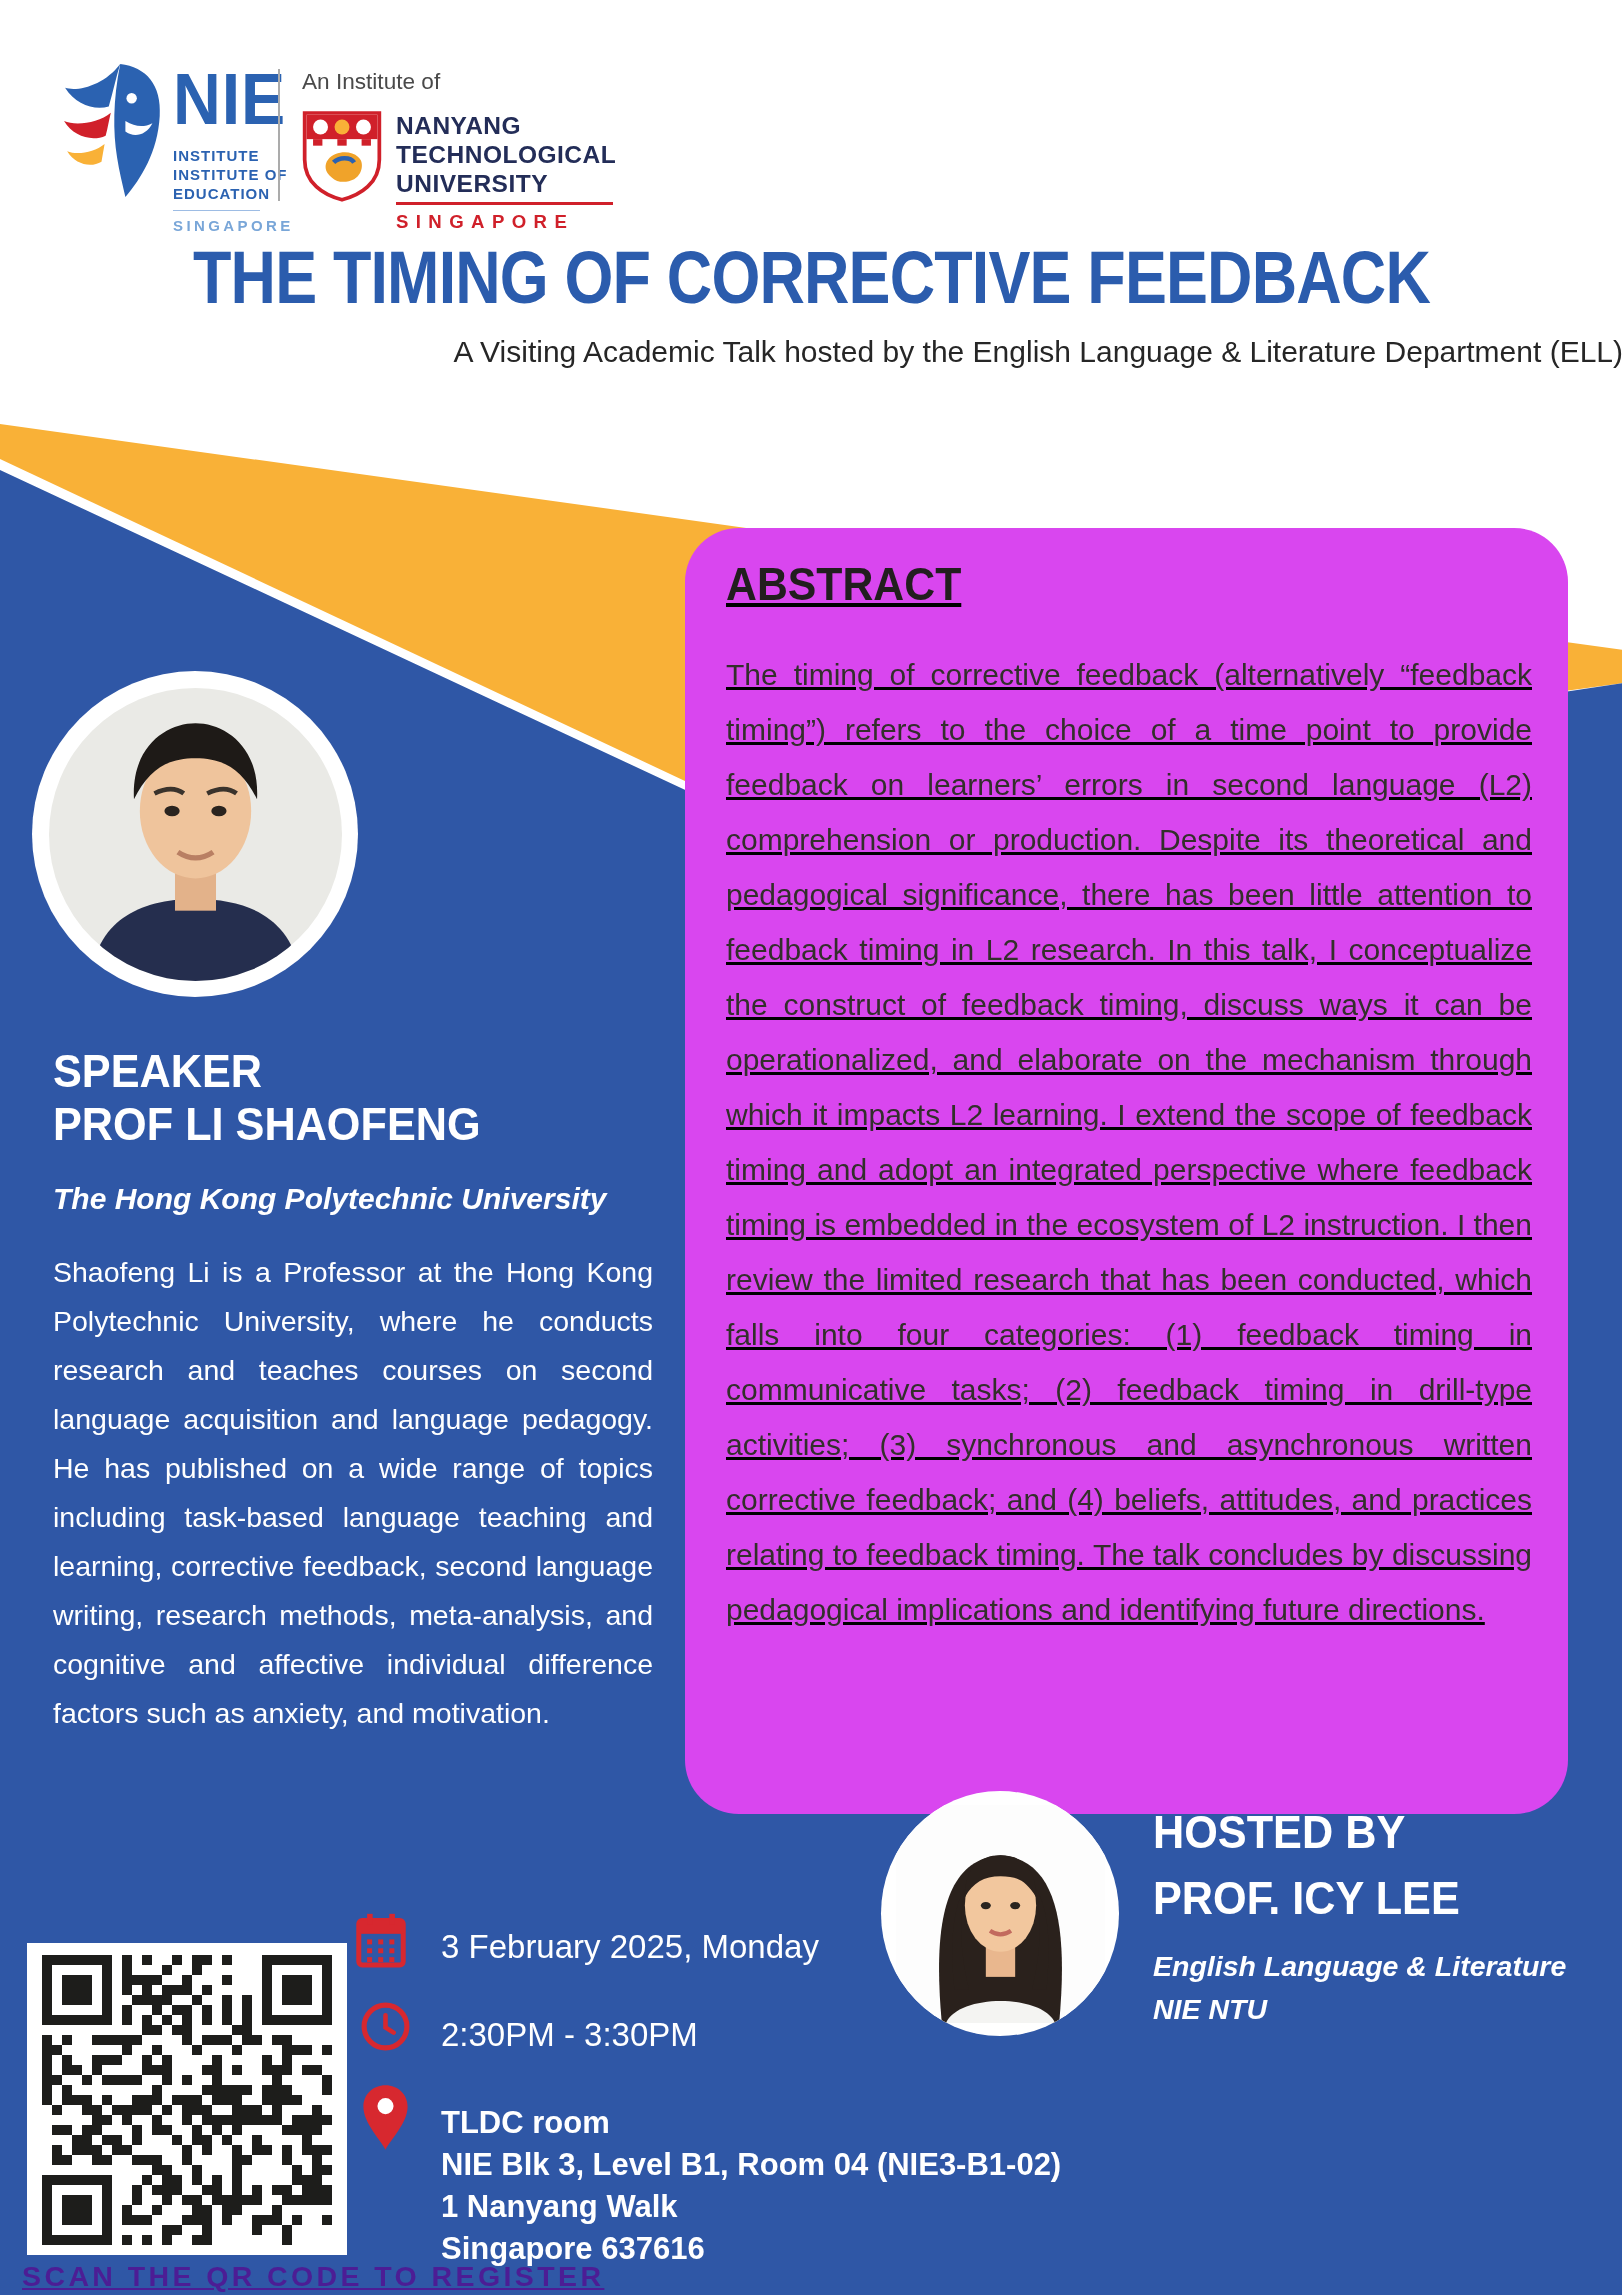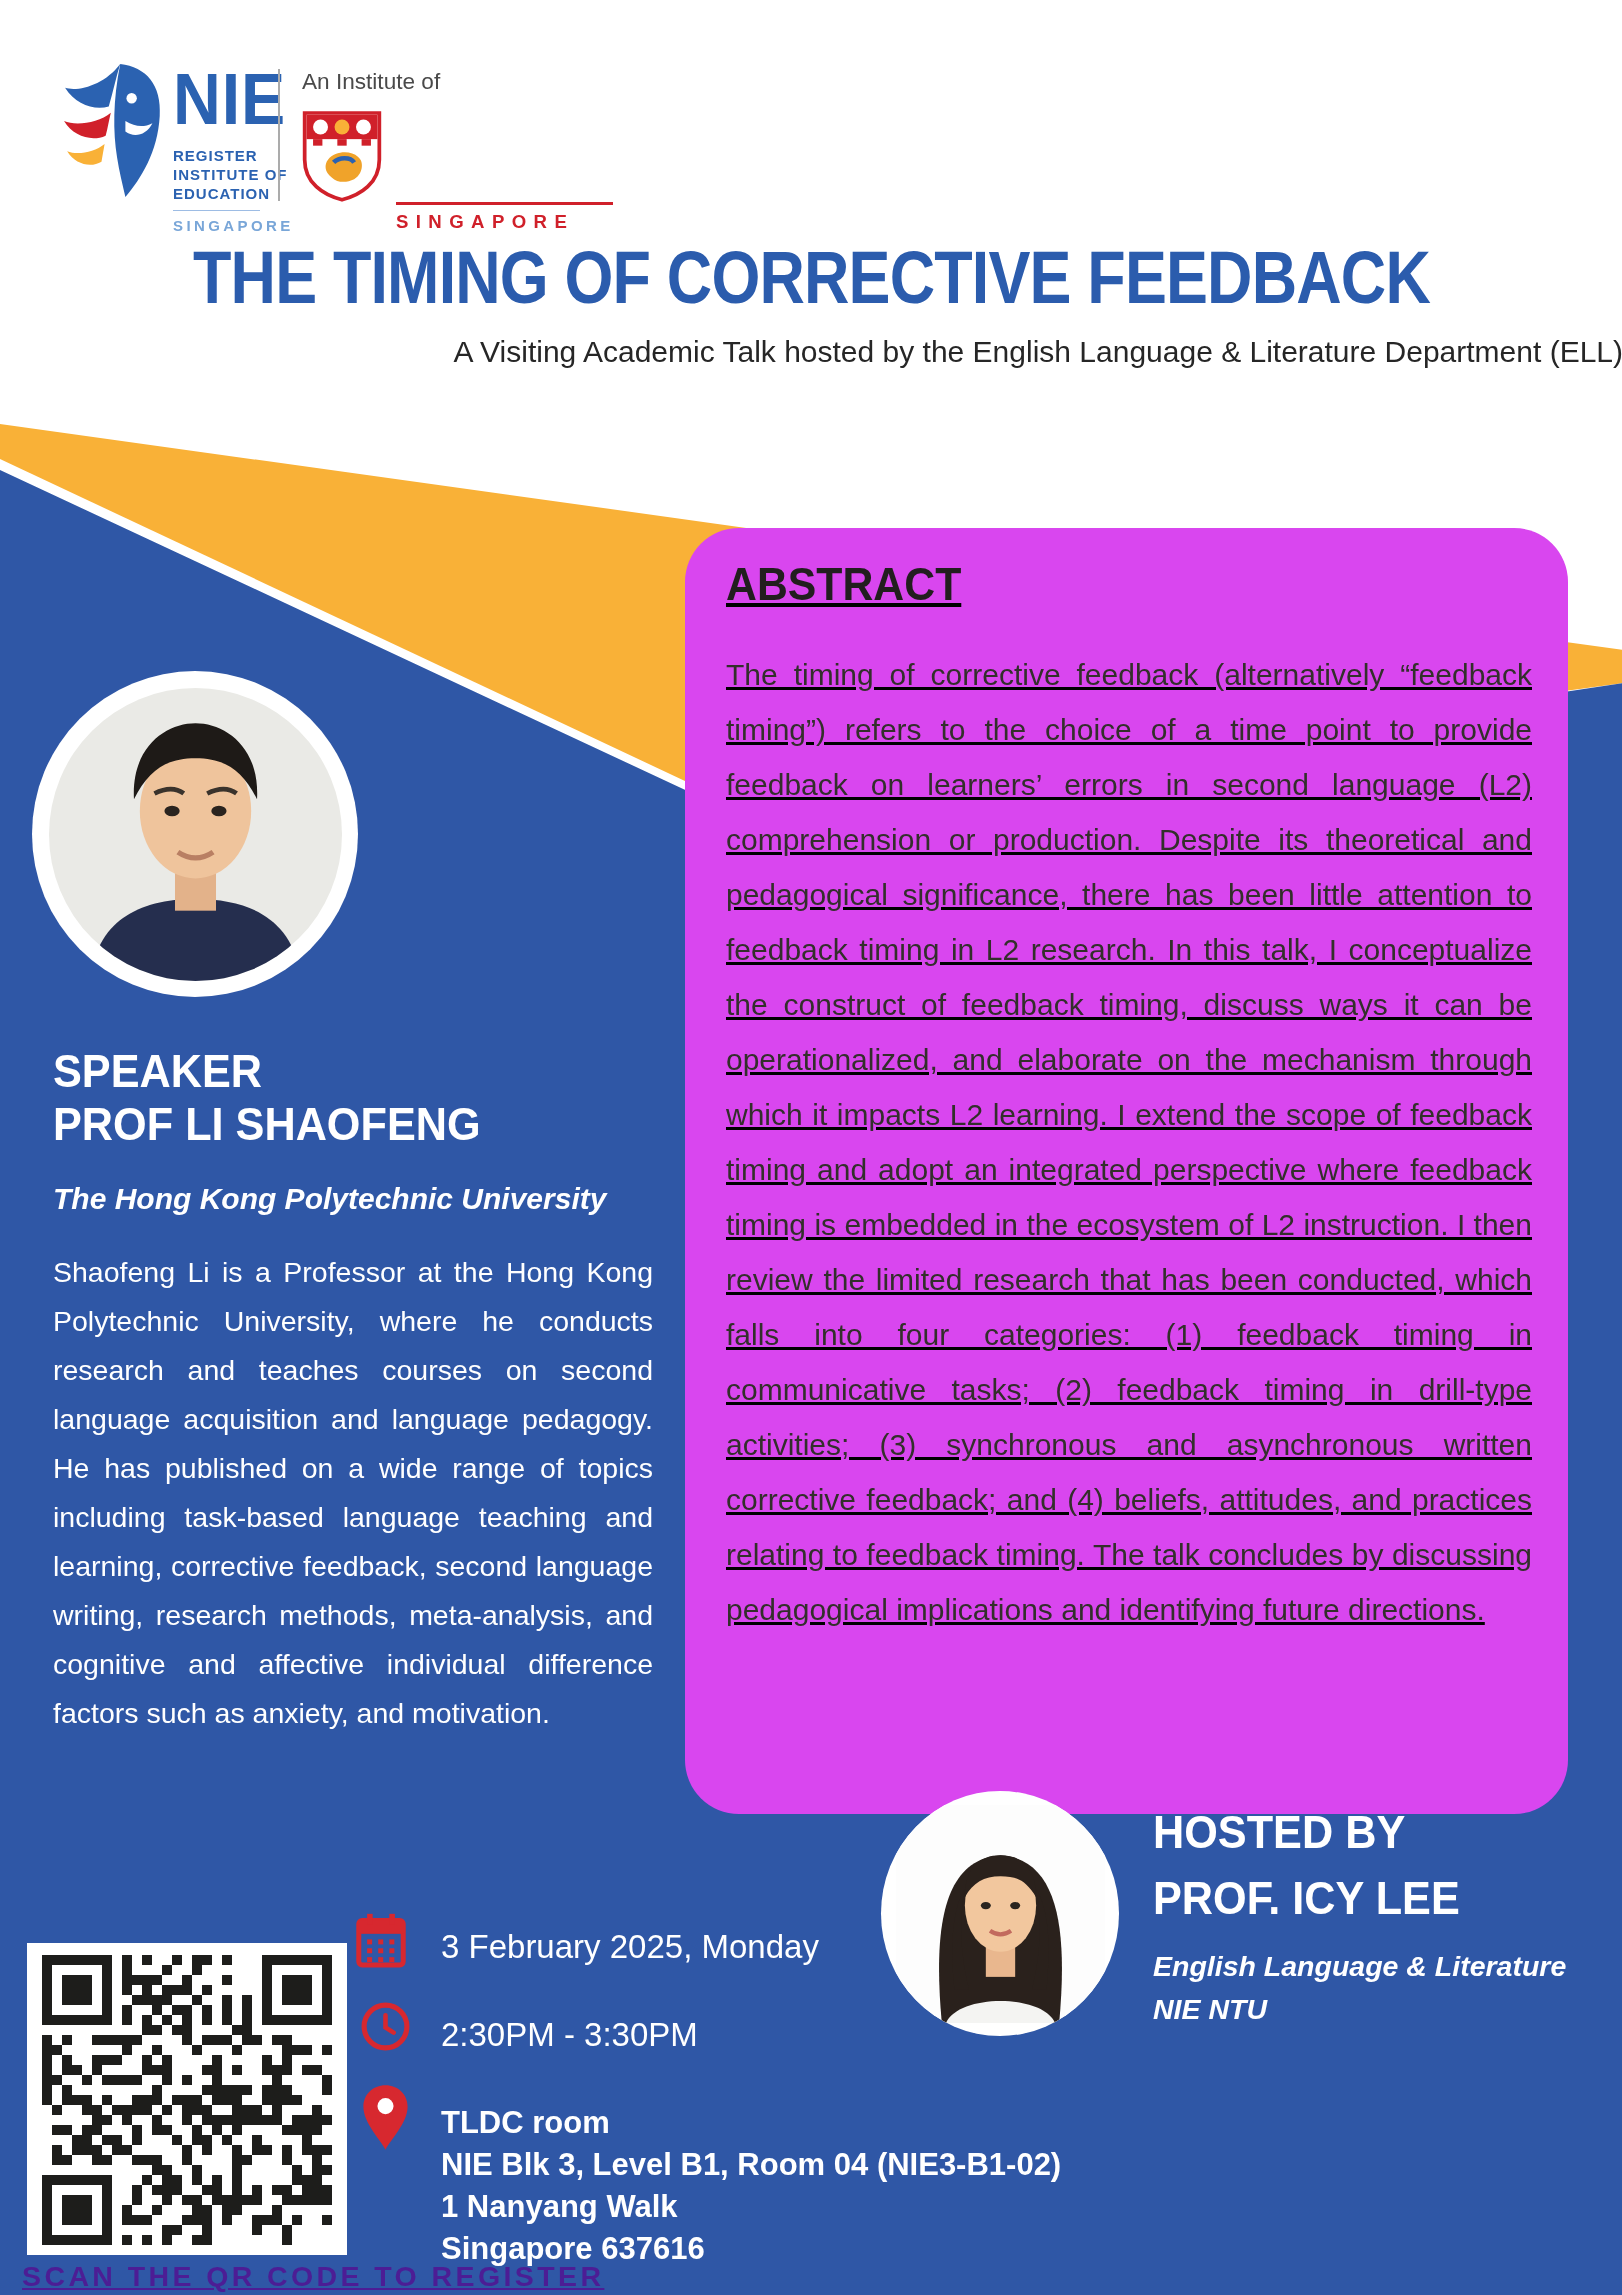--- a/index.html
+++ b/index.html
@@ -79,21 +79,21 @@
     <path d="M55 5 C80 8 95 25 93 55 C91 90 75 115 60 133 C57 120 54 108 52 95 C48 70 48 40 55 5 Z" fill="#2B62B1"></path>
     <path d="M55 5 C40 25 15 32 2 28 C12 44 30 50 44 46 C48 32 51 18 55 5 Z" fill="#2B62B1"></path>
     <path d="M46 52 C34 62 12 65 1 60 C10 75 28 80 41 74 C43 67 44 60 46 52 Z" fill="#D0202A"></path>
     <path d="M40 82 C30 90 14 93 4 89 C12 102 27 105 37 99 C38 93 39 88 40 82 Z" fill="#F9B137"></path>
     <circle cx="66" cy="38" r="5" fill="#ffffff"></circle>
     <path d="M60 60 C70 66 78 66 86 62 C80 74 68 76 60 70 Z" fill="#ffffff"></path>
   </svg>
   <div class="nie-text">
     <div class="nie-acronym">NIE</div>
     <div class="nie-lines">
-      <div>REGISTER</div>
+      <div>INSTITUTE</div>
       <div>INSTITUTE OF</div>
       <div>EDUCATION</div>
     </div>
     <div class="nie-rule"></div>
     <div class="nie-country">SINGAPORE</div>
   </div>
 
   <div class="hdr-divider"></div>
   <div class="inst-of">An Institute of</div>
 
@@ -102,20 +102,25 @@
     <rect x="7" y="7" width="76" height="26" fill="#D0202A"></rect>
     <rect x="14" y="33" width="10" height="7" fill="#D0202A"></rect>
     <rect x="40" y="33" width="10" height="7" fill="#D0202A"></rect>
     <rect x="66" y="33" width="10" height="7" fill="#D0202A"></rect>
     <circle cx="22" cy="20" r="8" fill="#ffffff"></circle>
     <circle cx="45" cy="20" r="8" fill="#F9B137"></circle>
     <circle cx="68" cy="20" r="8" fill="#ffffff"></circle>
     <path d="M30 55 C38 45 55 45 62 52 C70 58 66 72 58 76 C50 80 40 80 34 74 C26 68 26 60 30 55 Z" fill="#F0A32A"></path>
     <path d="M36 58 C42 52 54 52 58 58" stroke="#2B62B1" stroke-width="5" fill="none"></path>
   </svg>
+  <div class="ntu-word">
+    <div>NANYANG</div>
+    <div>TECHNOLOGICAL</div>
+    <div>UNIVERSITY</div>
+  </div>
   <div class="ntu-rule"></div>
   <div class="ntu-country">SINGAPORE</div>
 
   <div class="title">THE TIMING OF CORRECTIVE FEEDBACK</div>
   <div class="subtitle">A Visiting Academic Talk hosted by the English Language &amp; Literature Department (ELL)</div>
 
   <div class="abstract-box">
     <div class="abstract-heading">ABSTRACT</div>
     <div class="abstract-body">The timing of corrective feedback (alternatively “feedback timing”) refers to the choice of a time point to provide feedback on learners’ errors in second language (L2) comprehension or production. Despite its theoretical and pedagogical significance, there has been little attention to feedback timing in L2 research. In this talk, I conceptualize the construct of feedback timing, discuss ways it can be operationalized, and elaborate on the mechanism through which it impacts L2 learning. I extend the scope of feedback timing and adopt an integrated perspective where feedback timing is embedded in the ecosystem of L2 instruction. I then review the limited research that has been conducted, which falls into four categories: (1) feedback timing in communicative tasks; (2) feedback timing in drill-type activities; (3) synchronous and asynchronous written corrective feedback; and (4) beliefs, attitudes, and practices relating to feedback timing. The talk concludes by discussing pedagogical implications and identifying future directions.</div>
   </div>

